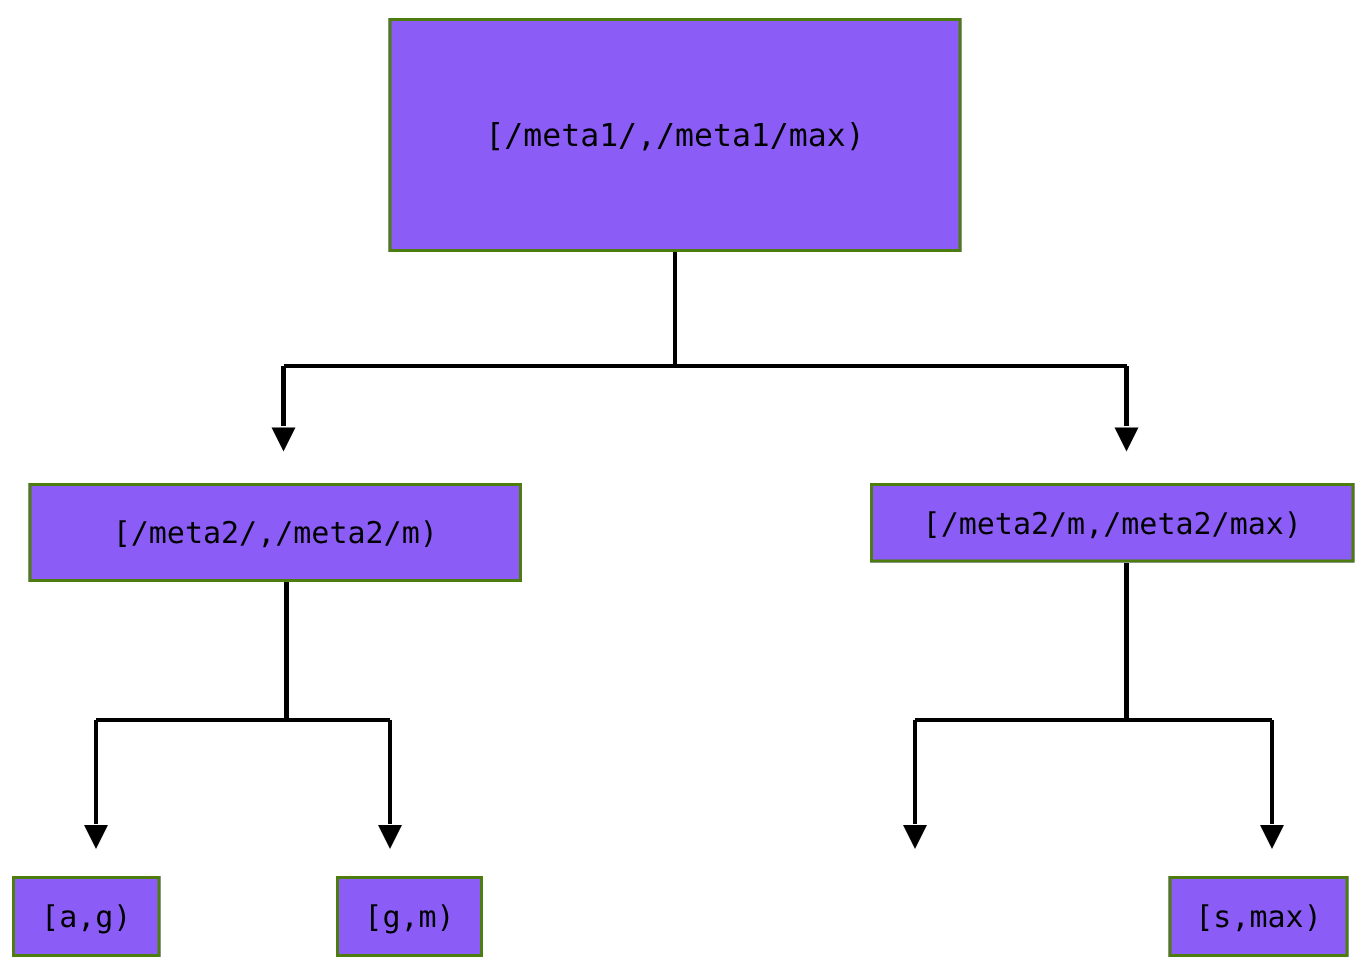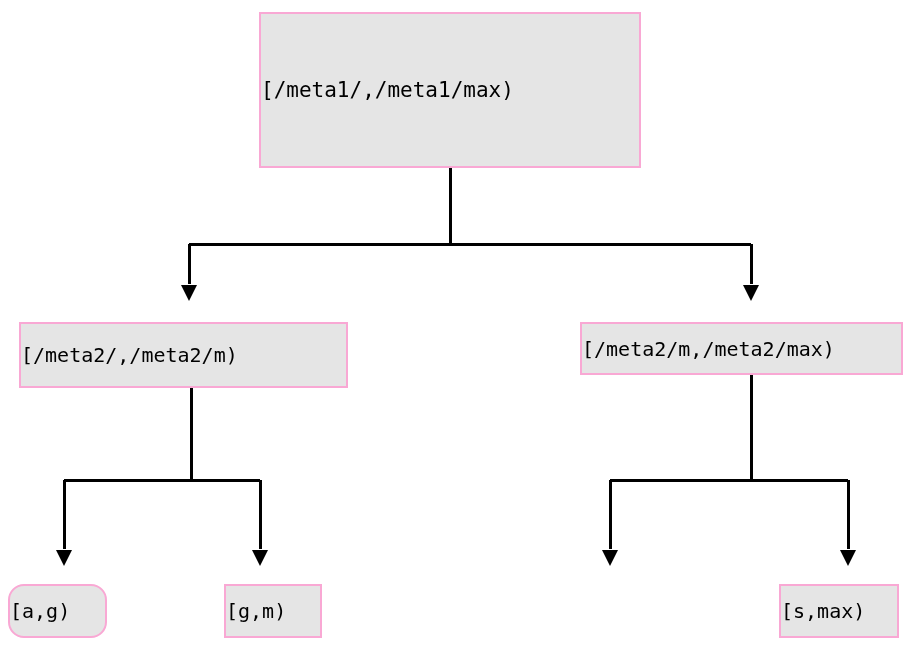--- a/index.html
+++ b/index.html
@@ -22,24 +22,25 @@
     position: absolute;
     left: 0;
     top: 0;
     width: 912px;
     height: 652px;
     pointer-events: none;
   }
   .node-box {
     position: absolute;
     box-sizing: border-box;
-    border: 2px solid #f9a8d4;
-    background: #e5e5e5;
+    border: 2px solid #4d7c0f;
+    background: #8b5cf6;
     display: flex;
     align-items: center;
+    justify-content: center;
     text-align: center;
     color: #000000;
     font-family: "DejaVu Sans Mono", "Liberation Mono", monospace;
     white-space: pre;
   }
   .node-label {
     font-family: "DejaVu Sans Mono", "Liberation Mono", monospace;
     color: #000000;
     line-height: 1;
     white-space: pre;
@@ -66,21 +67,21 @@
     height: 53px;
   }
   #node-mid-left .node-label,
   #node-mid-right .node-label { font-size: 20px; }
   
   .leaf-box {
     top: 584px;
     height: 54px;
   }
   .leaf-box .node-label { font-size: 20px; }
-  #node-leaf-ag   { left: 8px;   width: 99px; border-radius: 16px; }
+  #node-leaf-ag   { left: 8px;   width: 99px; }
   #node-leaf-gm   { left: 224px; width: 98px; }
   #node-leaf-ms   { left: 553px; width: 103px; }
   #node-leaf-smax { left: 779px; width: 120px; }
 </style>
 </head>
 <body>
 
 <div id="diagram-canvas">
 
   <svg id="edge-layer" viewBox="0 0 912 652" width="912" height="652" xmlns="http://www.w3.org/2000/svg">

